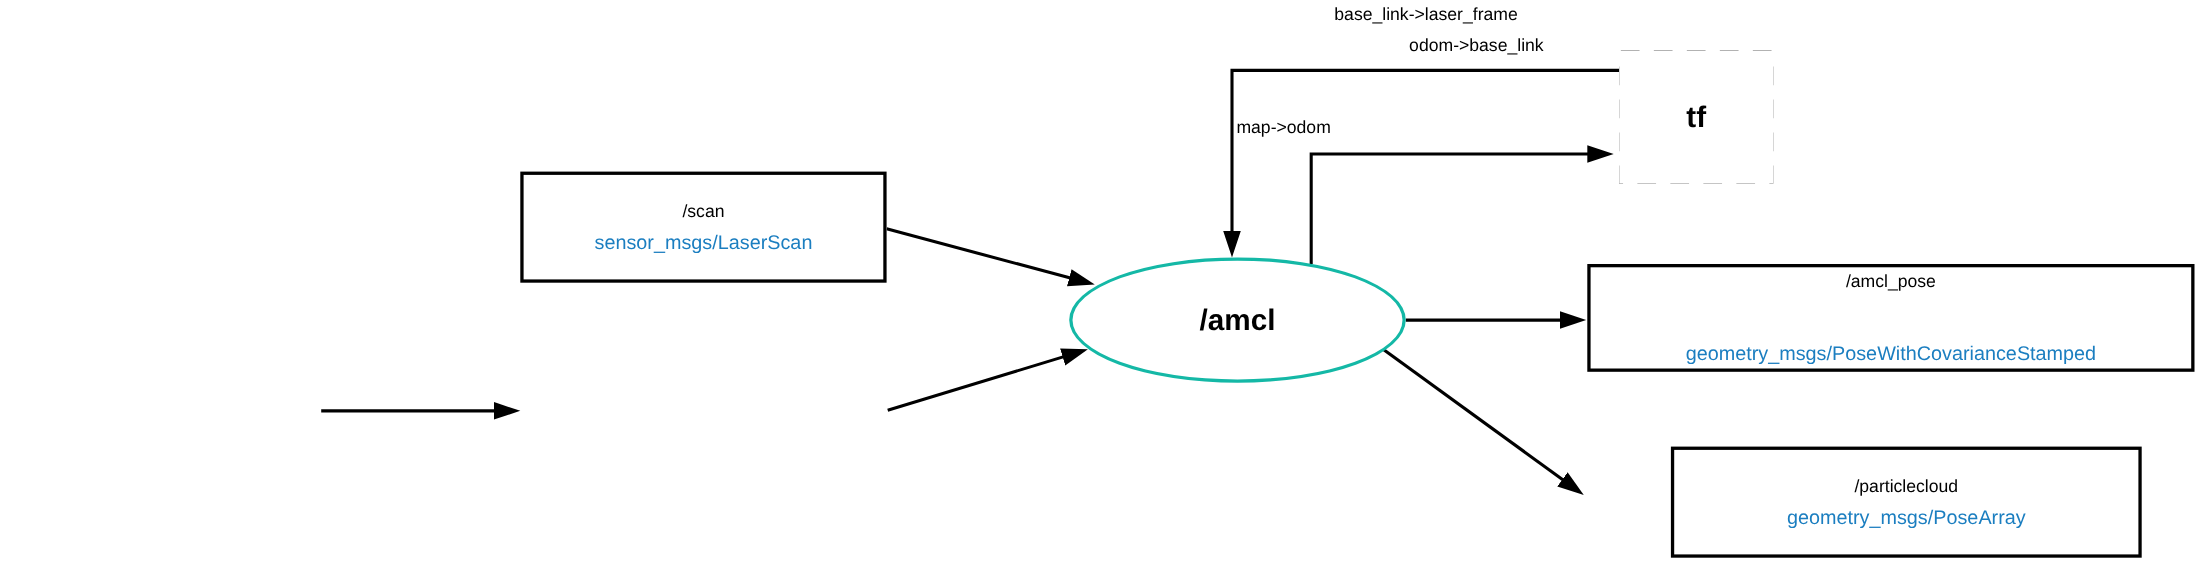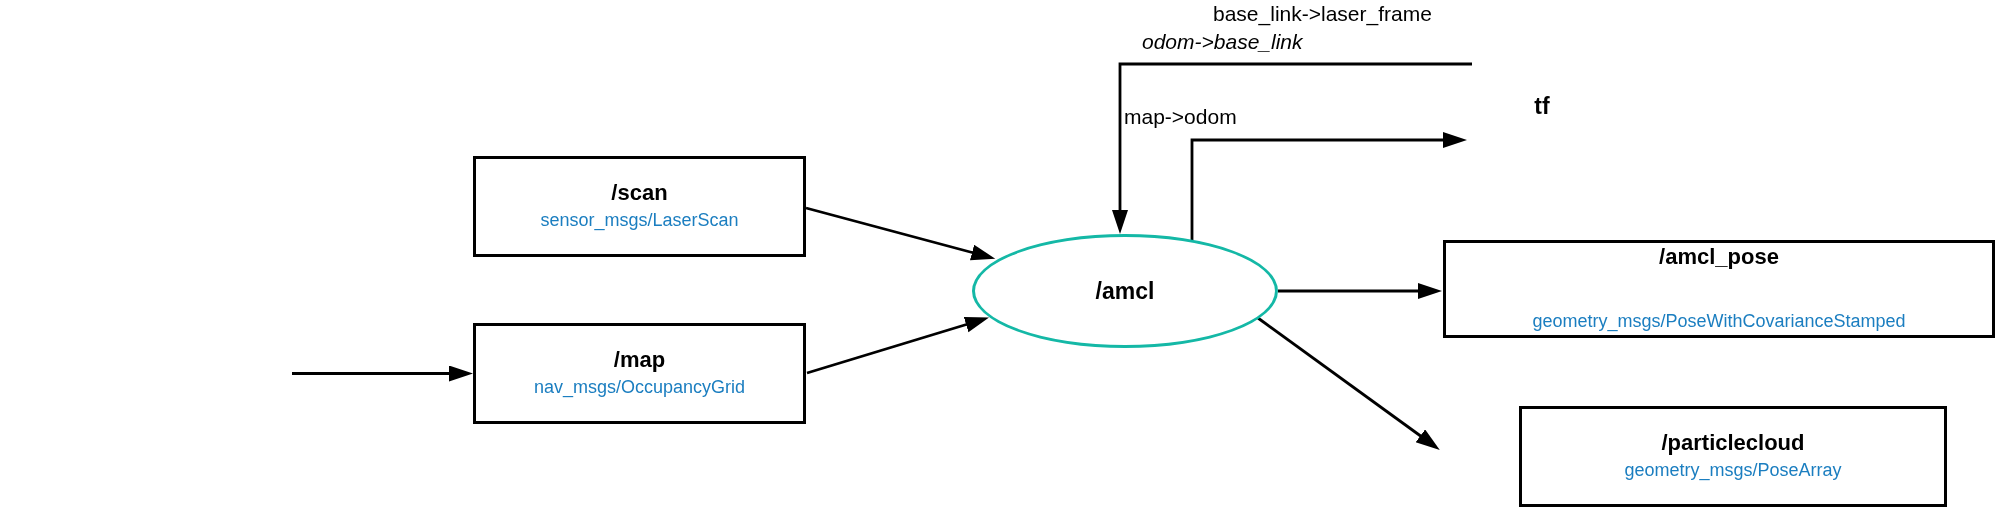--- a/index.html
+++ b/index.html
@@ -25,55 +25,55 @@
     justify-content: center;
     background: #ffffff;
     text-align: center;
   }
   .rect-node { border: 3px solid #000000; }
   .ellipse-node {
     border: 3px solid #14b8a6;
     border-radius: 50%;
   }
   .node-title {
-    font-weight: bold;
-    font-size: 22px;
+    font-weight: normal;
+    font-size: 16px;
     line-height: 27px;
     color: #000000;
     white-space: nowrap;
   }
   .ellipse-title {
     font-weight: bold;
-    font-size: 23px;
+    font-size: 27px;
     color: #000000;
     white-space: nowrap;
   }
   .msg-type {
     font-size: 18px;
     line-height: 28px;
     color: #1b7ec0;
     white-space: nowrap;
   }
   .edge-label {
     position: absolute;
-    font-size: 21px;
+    font-size: 16px;
     line-height: 26px;
     color: #000000;
     white-space: nowrap;
   }
   
   #node-map-server    { left: 2px;    top: 317px; width: 290px; height: 113px; }
   #node-scan          { left: 473px;  top: 156px; width: 333px; height: 101px; }
   #node-map           { left: 473px;  top: 323px; width: 333px; height: 101px; }
   #node-amcl          { left: 972px;  top: 234px; width: 306px; height: 114px; }
   #node-tf            { left: 1472px; top: 46px;  width: 140px; height: 121px; }
   #node-amcl-pose     { left: 1443px; top: 240px; width: 552px; height: 98px; justify-content: space-between;  }
   #node-particlecloud { left: 1519px; top: 406px; width: 428px; height: 101px; }
   #label-tf-frames-1 { left: 1213px; top: 1px; }
-  #label-tf-frames-2 { left: 1142px; top: 29px; font-style: italic; }
+  #label-tf-frames-2 { left: 1281px; top: 29px; }
   #label-map-odom    { left: 1124px; top: 104px; }
 </style>
 </head>
 <body>
 
 <div id="canvas">
 
   <svg id="edges" viewBox="0 0 2000 516" xmlns="http://www.w3.org/2000/svg">
     <defs>
       <marker id="arrow" markerUnits="userSpaceOnUse" markerWidth="26" markerHeight="18" refX="2" refY="8" orient="auto">
@@ -91,24 +91,20 @@
     <path d="M1278,291 L1420,291" stroke="#000000" stroke-width="2.8" fill="none" marker-end="url(#arrow)"></path>
     <path d="M1258,318 L1422,437" stroke="#000000" stroke-width="2.8" fill="none" marker-end="url(#arrow)"></path>
   </svg>
 
 
   <div class="node rect-node" id="node-scan">
     <span class="node-title">/scan</span>
     <span class="msg-type" style="color: rgb(27, 126, 192);">sensor_msgs/LaserScan</span>
   </div>
 
-  <div class="node rect-node" id="node-map">
-    <span class="node-title">/map</span>
-    <span class="msg-type" style="color: rgb(27, 126, 192);">nav_msgs/OccupancyGrid</span>
-  </div>
 
   <div class="node ellipse-node" id="node-amcl">
     <span class="ellipse-title">/amcl</span>
   </div>
 
   <div class="node" id="node-tf">
     <span class="ellipse-title">tf</span>
   </div>
 
   <div class="node rect-node" id="node-amcl-pose">

